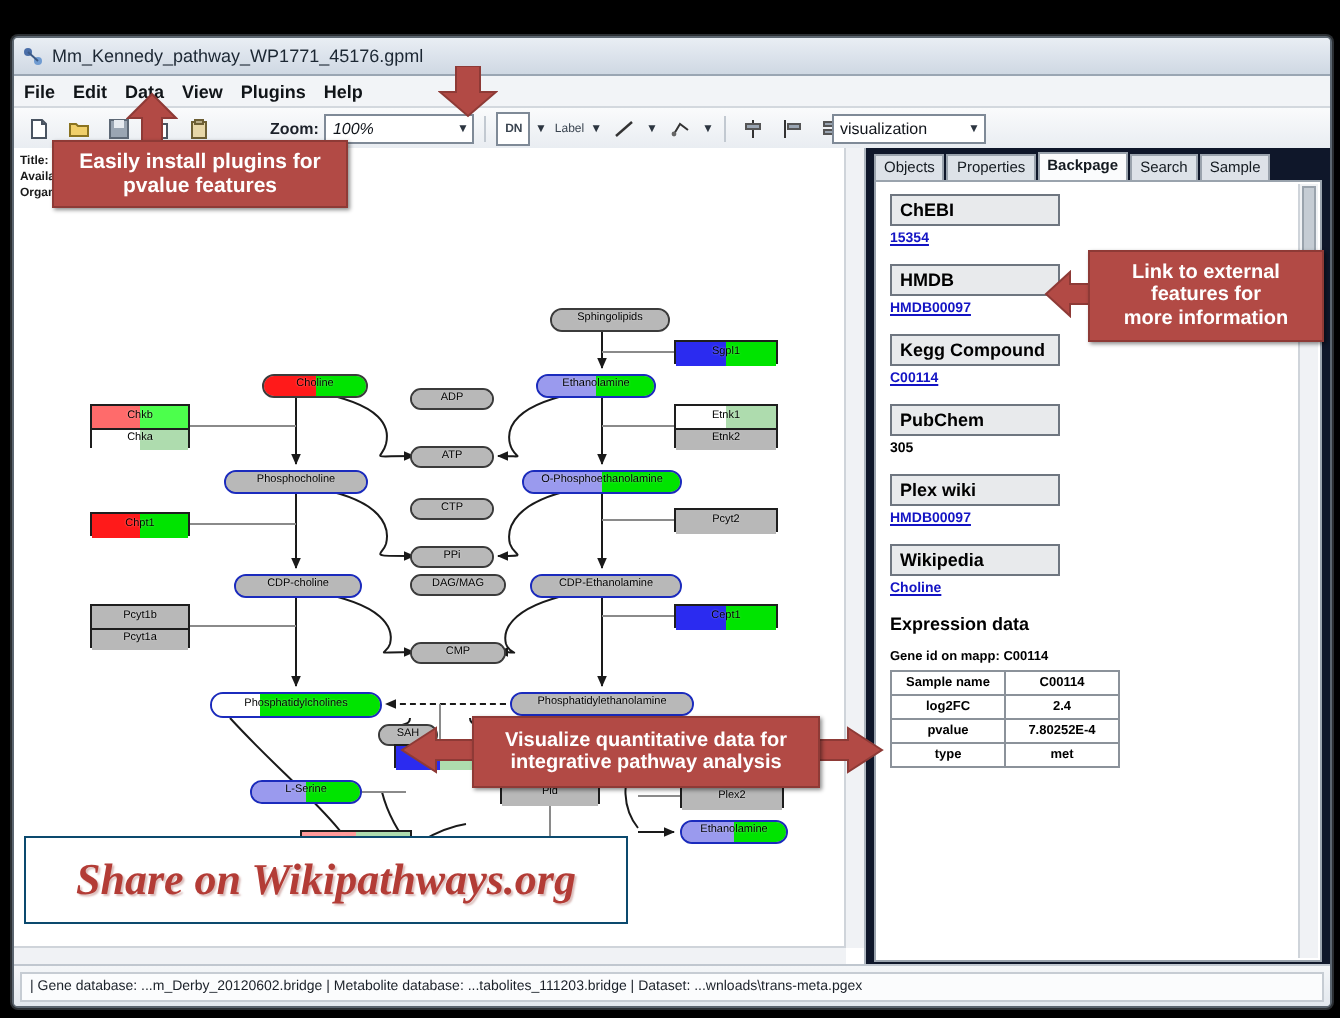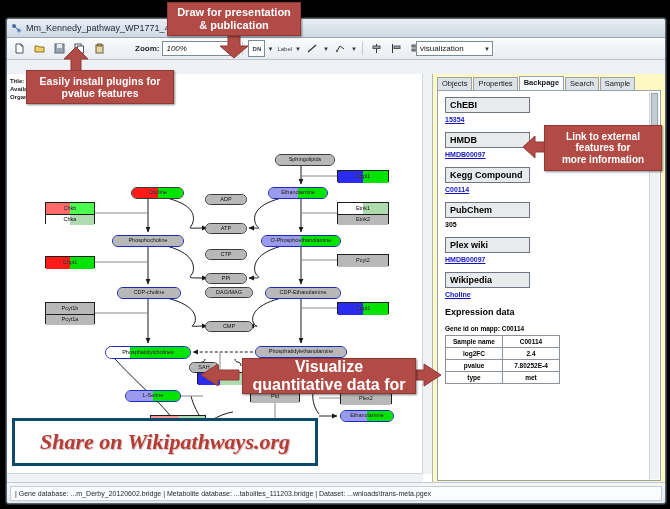--- a/index.html
+++ b/index.html
@@ -30,21 +30,21 @@
   .zoomlabel{font-size:8px;font-weight:bold;color:#1b2029;margin-left:4px;}
   .combo{height:13px;border:1px solid #7f8a97;background:#fff;display:flex;
          align-items:center;justify-content:space-between;font-size:8px;
          padding:0 2px 0 3px;color:#10141a;}
   .combo .cb-arrow{font-size:6px;color:#2c3540;}
   .tcaret{font-size:6px;color:#2c3540;margin-left:-1px;}
 
   
   .content{position:absolute;left:0;top:55px;right:0;bottom:20px;display:flex;}
   .leftpane{position:relative;width:425px;background:#ffffff;border-right:1px solid #aeb6bf;overflow:hidden;}
-  .rightpane{position:relative;flex:1;background:#fef9c3;overflow:hidden;}
+  .rightpane{position:relative;flex:1;background:#0f172a;overflow:hidden;}
 
   .metaLabels{position:absolute;left:3px;top:3px;font-size:6px;color:#1a1a1a;line-height:8px;font-weight:bold;}
 
   
   .canvas{position:absolute;left:0;top:0;width:425px;height:409px;}
   .canvas svg{position:absolute;left:0;top:0;}
 
   .node{position:absolute;font-size:5.5px;color:#000;display:flex;
         align-items:center;justify-content:center;text-align:center;
         line-height:1;box-sizing:border-box;overflow:hidden;}
@@ -93,41 +93,49 @@
 
   
   .callout{position:absolute;background:#b24a45;color:#fff;font-weight:bold;
            text-align:center;display:flex;align-items:center;justify-content:center;
            border:1px solid #8e3a36;box-shadow:1px 1px 2px rgba(0,0,0,.45);
            line-height:1.15;z-index:40;}
   .callout-txt{padding:0 6px;}
   .arrow{position:absolute;z-index:39;}
 
   .share{position:absolute;left:12px;top:418px;width:300px;height:42px;
-         border:3px solid #0c4a6e;background:#fff;display:flex;align-items:center;
+         border:1px solid #0c4a6e;background:#fff;display:flex;align-items:center;
          justify-content:center;z-index:41;}
   .share span{font-family:"Liberation Serif",serif;font-style:italic;font-weight:bold;
               font-size:22px;color:#b33c36;text-shadow:1px 1px 1px rgba(150,60,55,.35);}
 </style>
 </head>
 <body>
 
 <div id="root">
 
   <div class="window">
 
     <div class="titlebar">
       <svg class="tb-icon" viewBox="0 0 11 11">
         <circle cx="3" cy="3" r="2" fill="#4a6ea8"></circle>
           <circle cx="8" cy="7.5" r="2" fill="#6f9bd1"></circle>
         <line x1="3" y1="3" x2="8" y2="7.5" stroke="#3b5a86" stroke-width="1"></line>
       </svg>
       <div class="tb-text">Mm_Kennedy_pathway_WP1771_45176.gpml</div>
     </div>
 
+    <div class="menubar">
+      <span>File</span>
+      <span>Edit</span>
+      <span>Data</span>
+      <span>View</span>
+      <span>Plugins</span>
+      <span>Help</span>
+    </div>
 
     <div class="toolbar">
       <div class="tbtn">
         <svg width="11" height="11" viewBox="0 0 11 11">
             <path d="M2 1h5l2 2v7H2z" fill="#fff" stroke="#4a5461"></path>
             <path d="M7 1v2h2" fill="none" stroke="#4a5461"></path>
           </svg>
       </div>
       <div class="tbtn">
         <svg width="11" height="11" viewBox="0 0 11 11">
@@ -556,26 +564,20 @@
       </div>
     </div>
 
     <div class="statusbar">
       <div class="statusinner">
         <span>| Gene database: ...m_Derby_20120602.bridge | Metabolite database: ...tabolites_111203.bridge | Dataset: ...wnloads\trans-meta.pgex</span>
       </div>
     </div>
   </div>
 
-  <div class="callout" style="left:167px;top:2px;width:132px;height:32px;font-size:11px;">
-    <div class="callout-txt">
-      <div>Draw for presentation</div>
-      <div>&amp; publication</div>
-    </div>
-  </div>
   <svg class="arrow" style="left:219px;top:33px;width:30px;height:26px;" viewBox="0 0 30 26">
     <path d="M9,0 H21 V13 H29 L15,25 L1,13 H9 Z" fill="#b24a45" stroke="#8e3a36"></path>
   </svg>
 
   <div class="callout" style="left:26px;top:70px;width:146px;height:32px;font-size:10.5px;">
     <div class="callout-txt">
       <div>Easily install plugins for</div>
       <div>pvalue features</div>
     </div>
   </div>
@@ -587,23 +589,24 @@
     <div class="callout-txt">
       <div>Link  to external</div>
       <div>features  for</div>
       <div>more information</div>
     </div>
   </div>
   <svg class="arrow" style="left:522px;top:135px;width:24px;height:24px;" viewBox="0 0 24 24">
     <path d="M1,12 L13,1 V7 H23 V17 H13 V23 Z" fill="#b24a45" stroke="#8e3a36"></path>
   </svg>
 
-  <div class="callout" style="left:242px;top:358px;width:172px;height:34px;font-size:16px;">
+  <div class="callout" style="left:236px;top:358px;width:172px;height:34px;font-size:10px;">
     <div class="callout-txt">
       <div>Visualize quantitative data  for</div>
+      <div>integrative pathway analysis</div>
     </div>
   </div>
   <svg class="arrow" style="left:200px;top:363px;width:40px;height:24px;" viewBox="0 0 40 24">
     <path d="M1,12 L18,1 V7 H39 V17 H18 V23 Z" fill="#b24a45" stroke="#8e3a36"></path>
   </svg>
   <svg class="arrow" style="left:408px;top:363px;width:34px;height:24px;" viewBox="0 0 34 24">
     <path d="M33,12 L16,1 V7 H1 V17 H16 V23 Z" fill="#b24a45" stroke="#8e3a36"></path>
   </svg>
 
   <div class="share">

